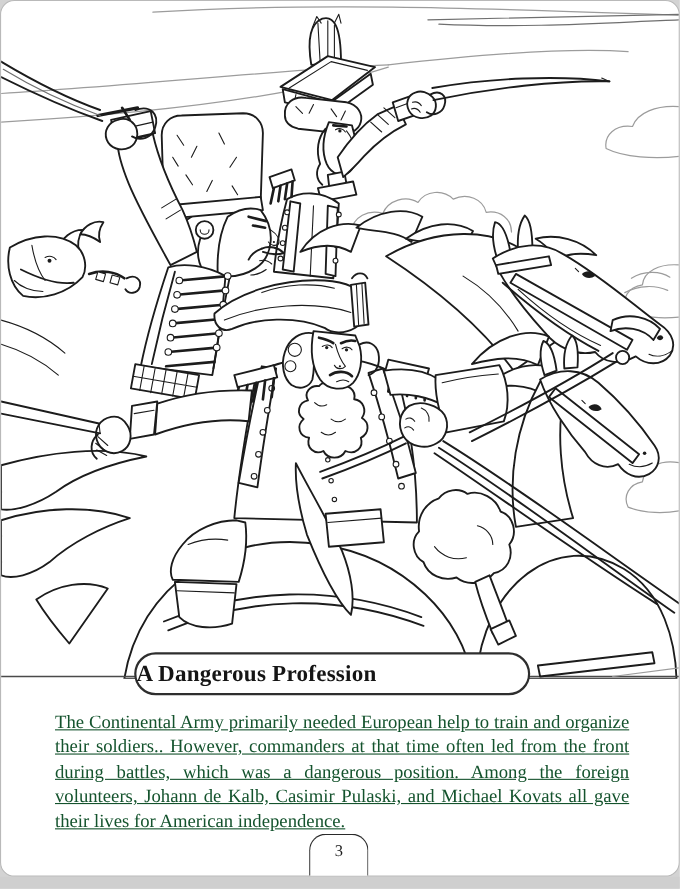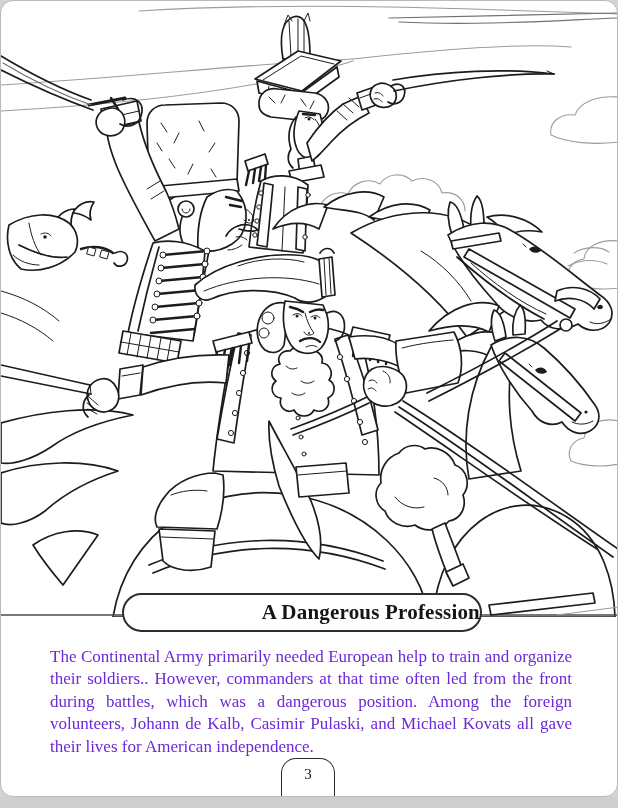--- a/index.html
+++ b/index.html
@@ -22,27 +22,28 @@
   .art .w{fill:#ffffff;}
   .art .ink{fill:#1c1c1c;stroke:none;}
   .art .lt{stroke:#9c9c9c;stroke-width:1.1;}
   .art .md{stroke:#6f6f6f;stroke-width:1.1;}
   .art .thin{stroke-width:1;}
   .art .th2{stroke-width:2.4;}
   .art .th3{stroke-width:3;}
   .title-pill{
     position:absolute;left:121px;top:592px;width:360px;height:39px;
     background:#ffffff;border:2px solid #2e2e2e;border-radius:21px;
-    box-sizing:border-box;display:flex;align-items:center;justify-content:flex-end;
+    box-sizing:border-box;display:flex;align-items:center;justify-content:flex-start;
     font-weight:700;font-size:21px;color:#151515;letter-spacing:.2px;
   }
   .paragraph{
     position:absolute;left:49px;top:645px;width:522px;
-    font-size:17px;line-height:22.4px;color:#6d28d9;
+    font-size:17px;line-height:22.4px;color:#14532d;
     text-align:justify;
+    text-decoration:underline;
   }
   .page-tab{
     position:absolute;left:280px;top:757px;width:54px;height:40px;
     background:#ffffff;border:1.4px solid #2a2a2a;border-bottom:none;
     border-radius:15px 15px 0 0;box-sizing:border-box;
     display:flex;align-items:flex-start;justify-content:center;
     padding-top:7px;font-size:15px;color:#1c1c1c;
   }
   .bottom-band{
     position:absolute;left:0;top:797px;width:618px;height:11px;

